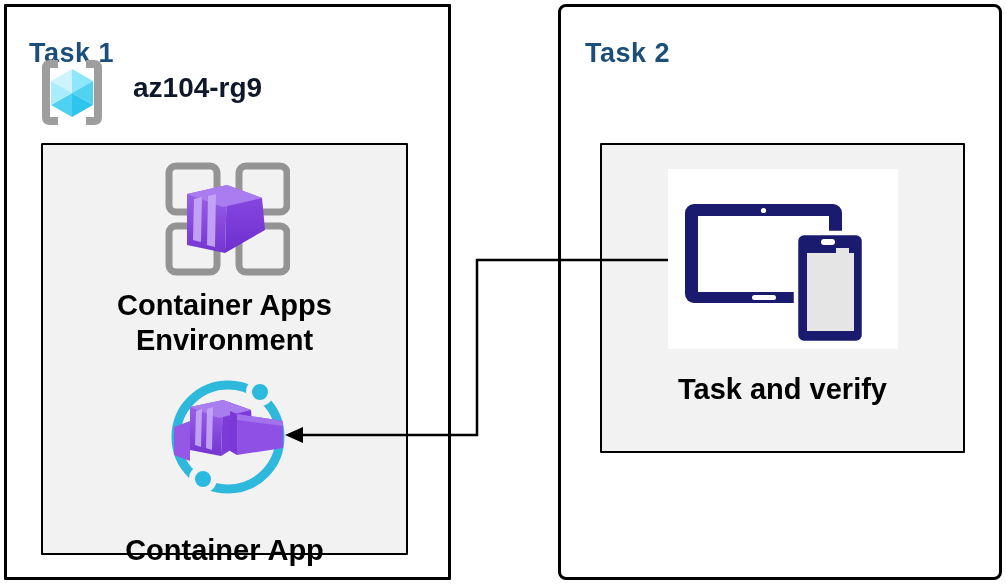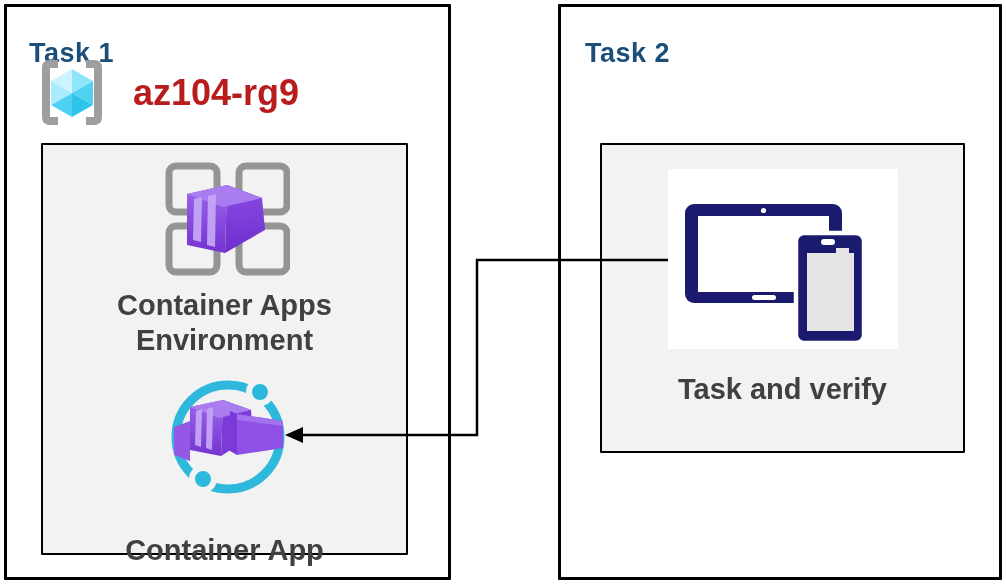--- a/index.html
+++ b/index.html
@@ -6,45 +6,45 @@
   .canvas {
     position:relative; width:1006px; height:584px; background:#ffffff;
     font-family:"Liberation Sans", sans-serif; overflow:hidden;
   }
   .task-box {
     position:absolute; background:#ffffff; border:3px solid #000000;
     box-sizing:border-box;
   }
   .task-box, .inner-box { border-radius:1px; }
   #task1-box { left:4px; top:4px; width:447px; height:576px; }
-  #task2-box { left:558px; top:4px; width:444px; height:576px; }
+  #task2-box { left:558px; top:4px; width:444px; height:576px;border-radius:8px; }
   .task-title {
     position:absolute; font-size:27px; font-weight:bold; color:#1b4e79;
     white-space:nowrap; letter-spacing:0.5px;text-align:right;
   }
   #task1-box .task-title { left:22px; top:9px; }
   #task2-box .task-title { left:24px; top:9px; }
   .inner-box {
     position:absolute; background:#f2f2f2; border:2px solid #000000;
     box-sizing:content-box;
   }
   #task1-inner { left:34px; top:136px; width:363px; height:408px; }
   #task2-inner { left:39px; top:136px; width:361px; height:306px; }
   .rg-row { position:absolute; left:30px; top:50px; height:72px; }
   .rg-icon { position:absolute; left:0; top:0; width:70px; height:71px; }
   .rg-name {
-    position:absolute; left:96px; top:15px; font-size:36px; font-weight:bold;
-    color:#b91c1c; white-space:nowrap;
+    position:absolute; left:96px; top:15px; font-size:28px; font-weight:bold;
+    color:#0f172a; white-space:nowrap;
   }
   .icon-abs { position:absolute; }
   #env-icon   { left:119px; top:15px;  width:128px; height:118px; }
   #app-icon   { left:125px; top:230px; width:124px; height:124px; }
   .item-label {
     position:absolute; left:0; text-align:center; font-weight:bold;
-    color:#404040; font-size:29px; line-height:35px;
+    color:#000000; font-size:29px; line-height:35px;
   }
   #env-label { top:143px; width:363px; }
   #app-label { top:352px; width:363px;margin-top:36px; }
   #tv-label  { top:227px; width:361px; }
   #device-area {
     position:absolute; left:66px; top:24px; width:230px; height:180px;
     background:#ffffff;
   }
   #device-area svg { display:block; width:230px; height:180px; }
   #connector-overlay {

